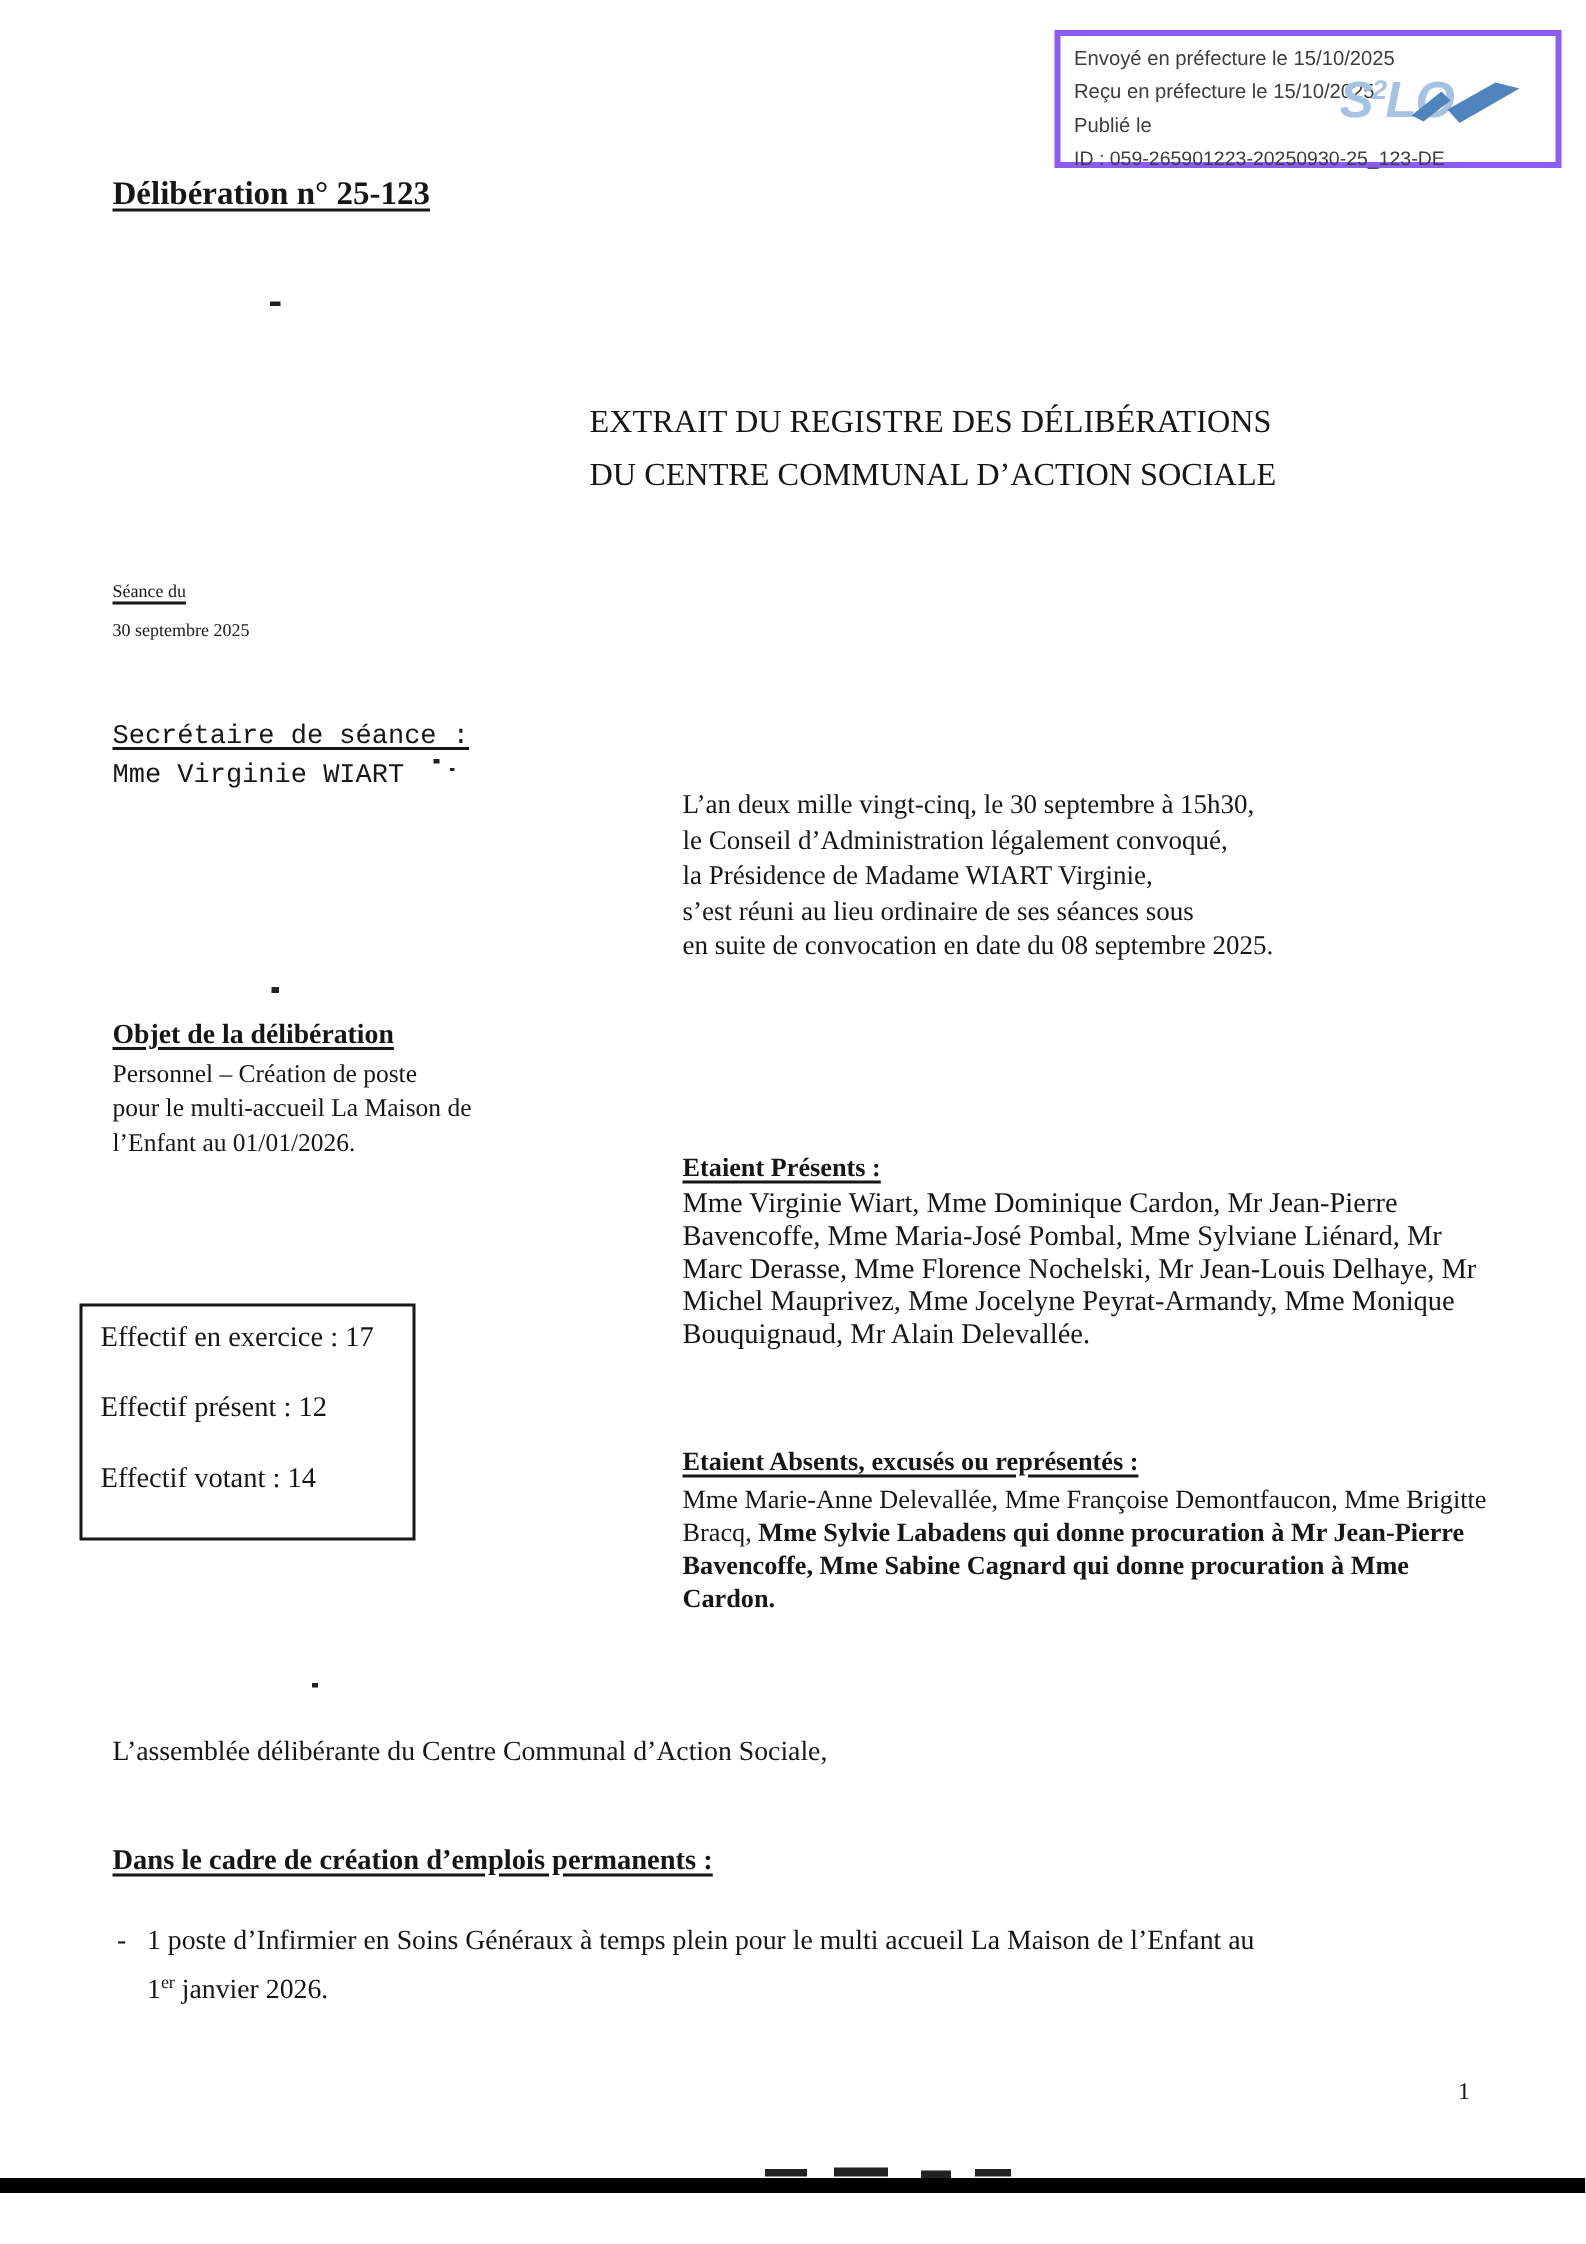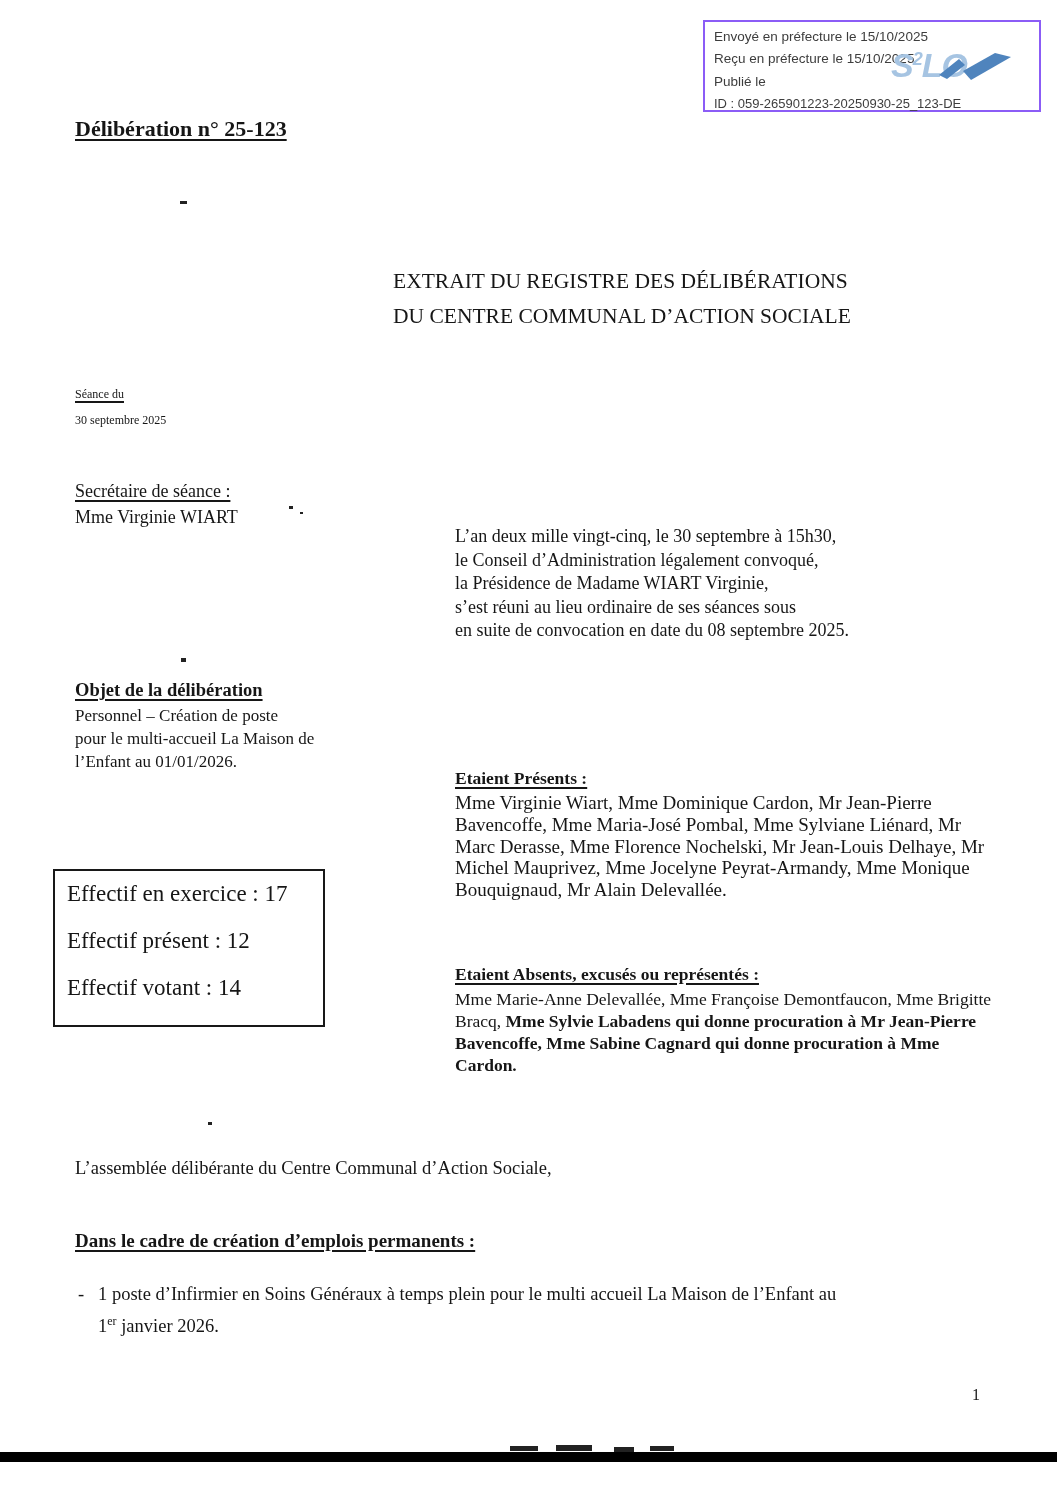--- a/index.html
+++ b/index.html
@@ -6,21 +6,21 @@
   html,body { background:#ffffff; }
   .page {
     position:relative; width:1057px; height:1496px; background:#ffffff;
     font-family:"Liberation Serif", serif; color:#161616; overflow:hidden;
   }
   .abs { position:absolute; }
 
   
   .stamp {
     position:absolute; left:703px; top:20px; width:338px; height:92px;
-    border:2px solid #8b5cf6; background:#fff;
+    border:4px solid #8b5cf6; background:#fff;
     font-family:"Liberation Sans", sans-serif; font-size:13.5px; color:#3d3d3d;
   }
   .stamp .sline { position:absolute; left:9px; white-space:nowrap; }
   .stamp .l1 { top:7px; }
   .stamp .l2 { top:29px; }
   .stamp .l3 { top:52px; }
   .stamp .l4 { top:74px; font-size:13px; }
   .s2lo {
     position:absolute; left:186px; top:24px; width:150px; height:56px;
     font-family:"Liberation Sans", sans-serif; font-style:italic; font-weight:bold;
@@ -33,34 +33,34 @@
   .u  { text-decoration:underline; text-underline-offset:3px; text-decoration-thickness:1.5px; }
   .bu { font-weight:bold; text-decoration:underline; text-underline-offset:3px; text-decoration-thickness:2px; }
   .b  { font-weight:bold; }
 
   .delib-no { left:75px; top:116px; font-size:22px; }
   .title    { left:330px; top:161px; width:660px; text-align:center;
               font-size:29px; font-weight:bold; line-height:42px; }
   .subtitle { left:393px; top:264px; font-size:21.5px; line-height:35px; }
 
   .seance     { left:75px; top:381px; font-size:12px; line-height:26px; }
-  .secretaire { left:75px; top:478px; font-size:18px; line-height:26px; }
+  .secretaire { left:75px; top:478px; font-size:18px; line-height:26px;font-family:Liberation Mono, monospace; }
 
   .intro { left:455px; top:525px; font-size:18px; line-height:23.5px; width:500px; }
 
   .objet { left:75px; top:680px; width:310px; }
   .objet .lbl { font-size:18.5px; margin-bottom:4px; }
   .objet .txt { font-size:17px; line-height:22.8px; }
 
   .presents { left:455px; top:768px; width:550px; }
   .presents .lbl { font-size:17.5px; }
   .presents .txt { font-size:19px; line-height:21.8px; margin-top:3px; }
 
-  .effbox { left:53px; top:869px; width:272px; height:158px; border:2px solid #181818;
-            font-size:23px; }
+  .effbox { left:53px; top:869px; width:224px; height:158px; border:2px solid #181818;
+            font-size:19px; }
   .effbox .el { position:absolute; left:12px; white-space:nowrap; }
   .effbox .e1 { top:10px; }
   .effbox .e2 { top:57px; }
   .effbox .e3 { top:104px; }
 
   .absents { left:455px; top:964px; width:550px; }
   .absents .lbl { font-size:17.5px; }
   .absents .txt { font-size:17.5px; line-height:22px; margin-top:3px; }
 
   .assembly { left:75px; top:1158px; font-size:18.5px; }

